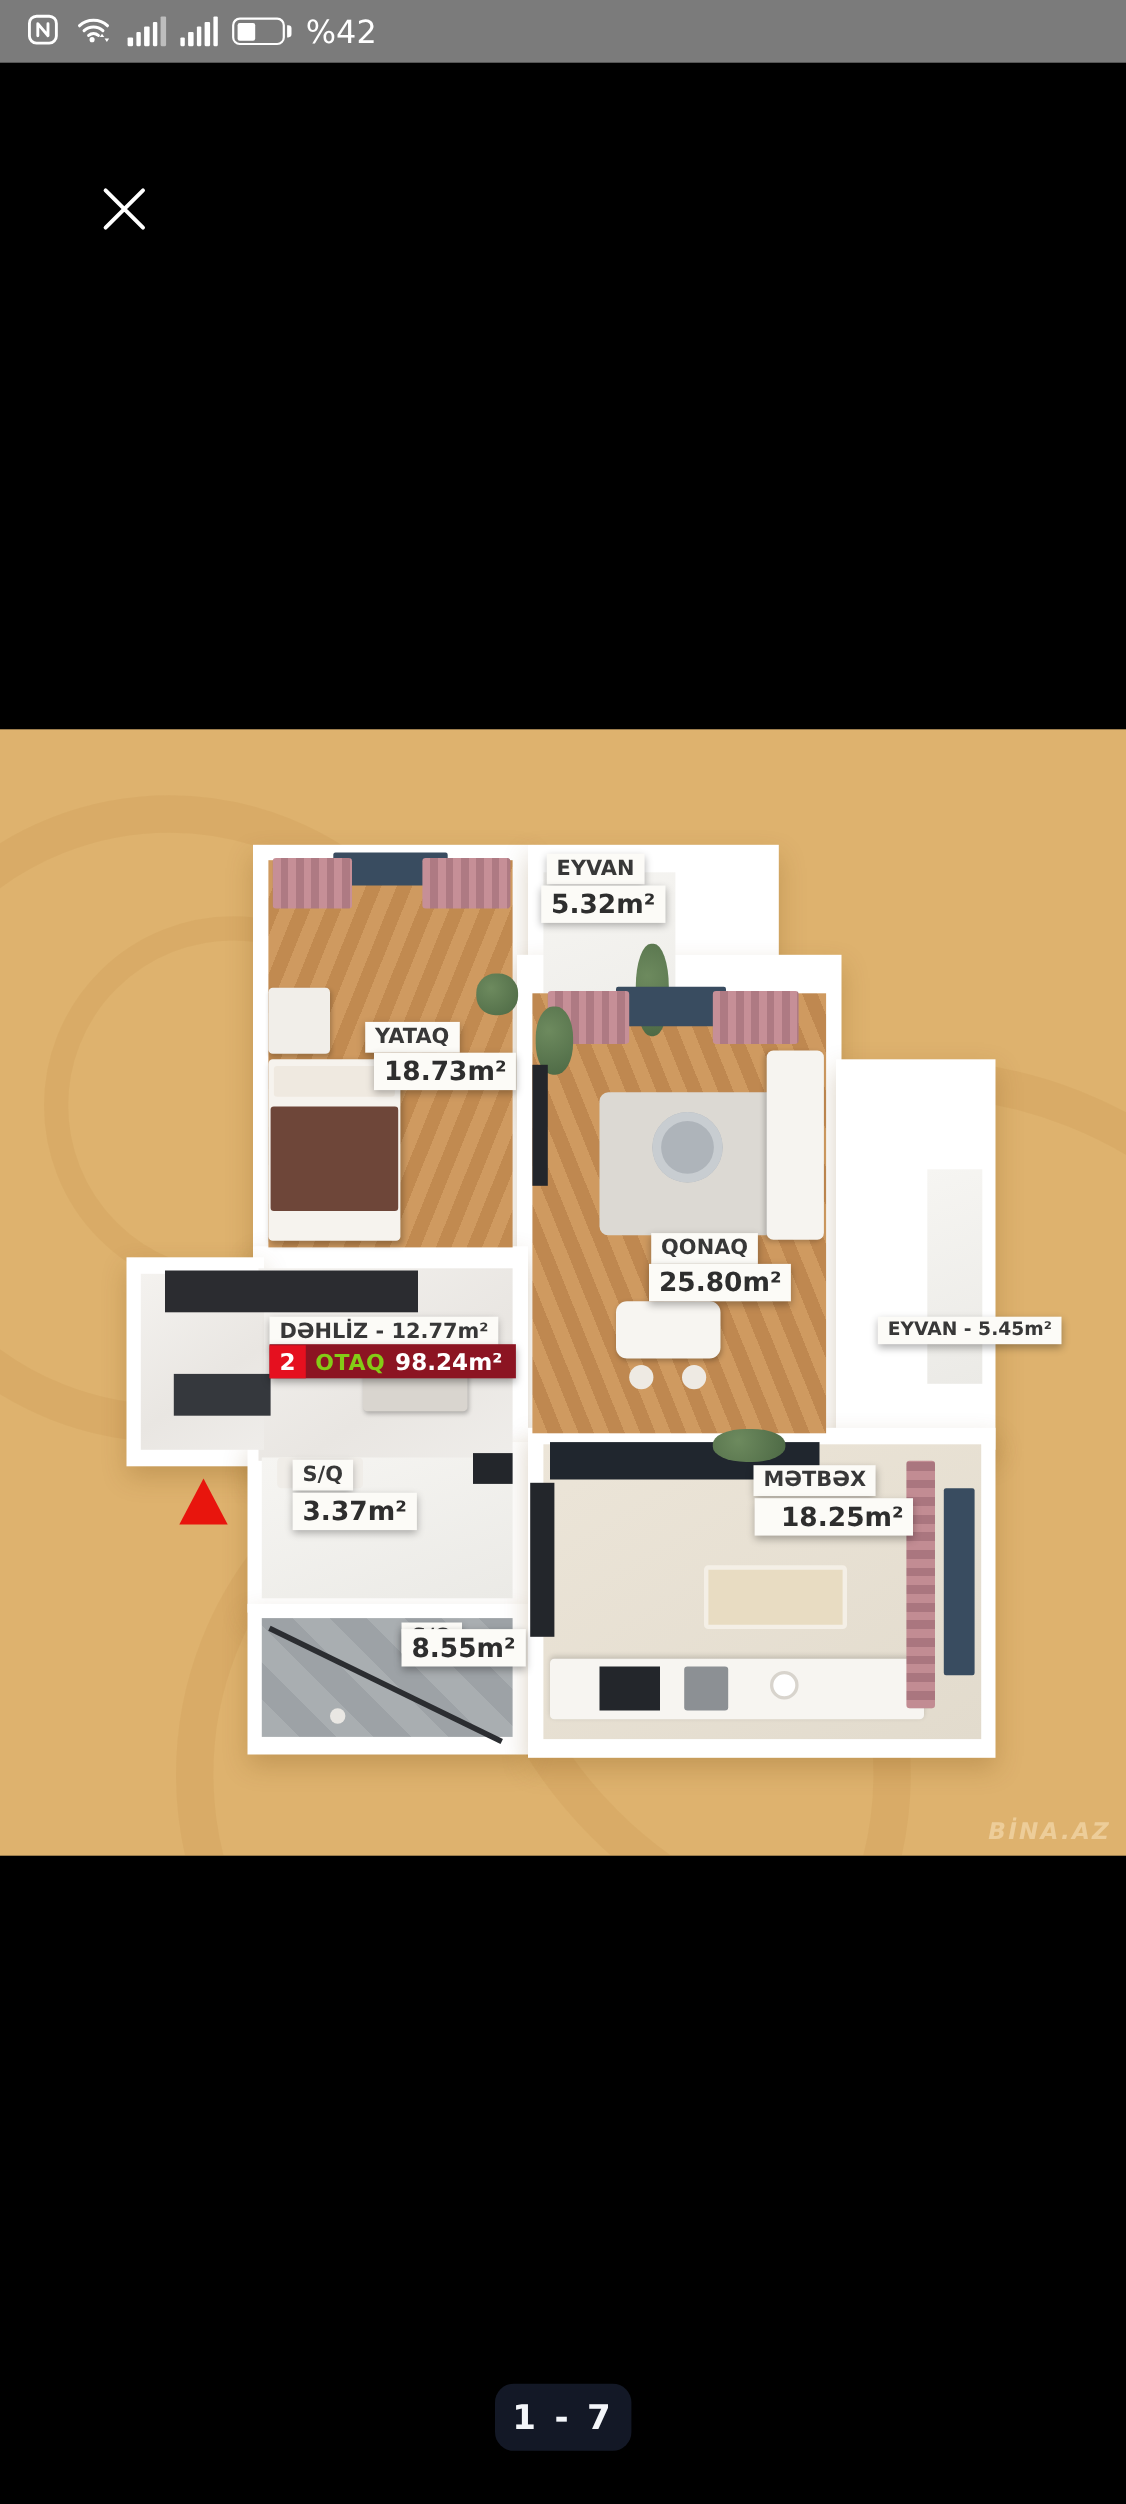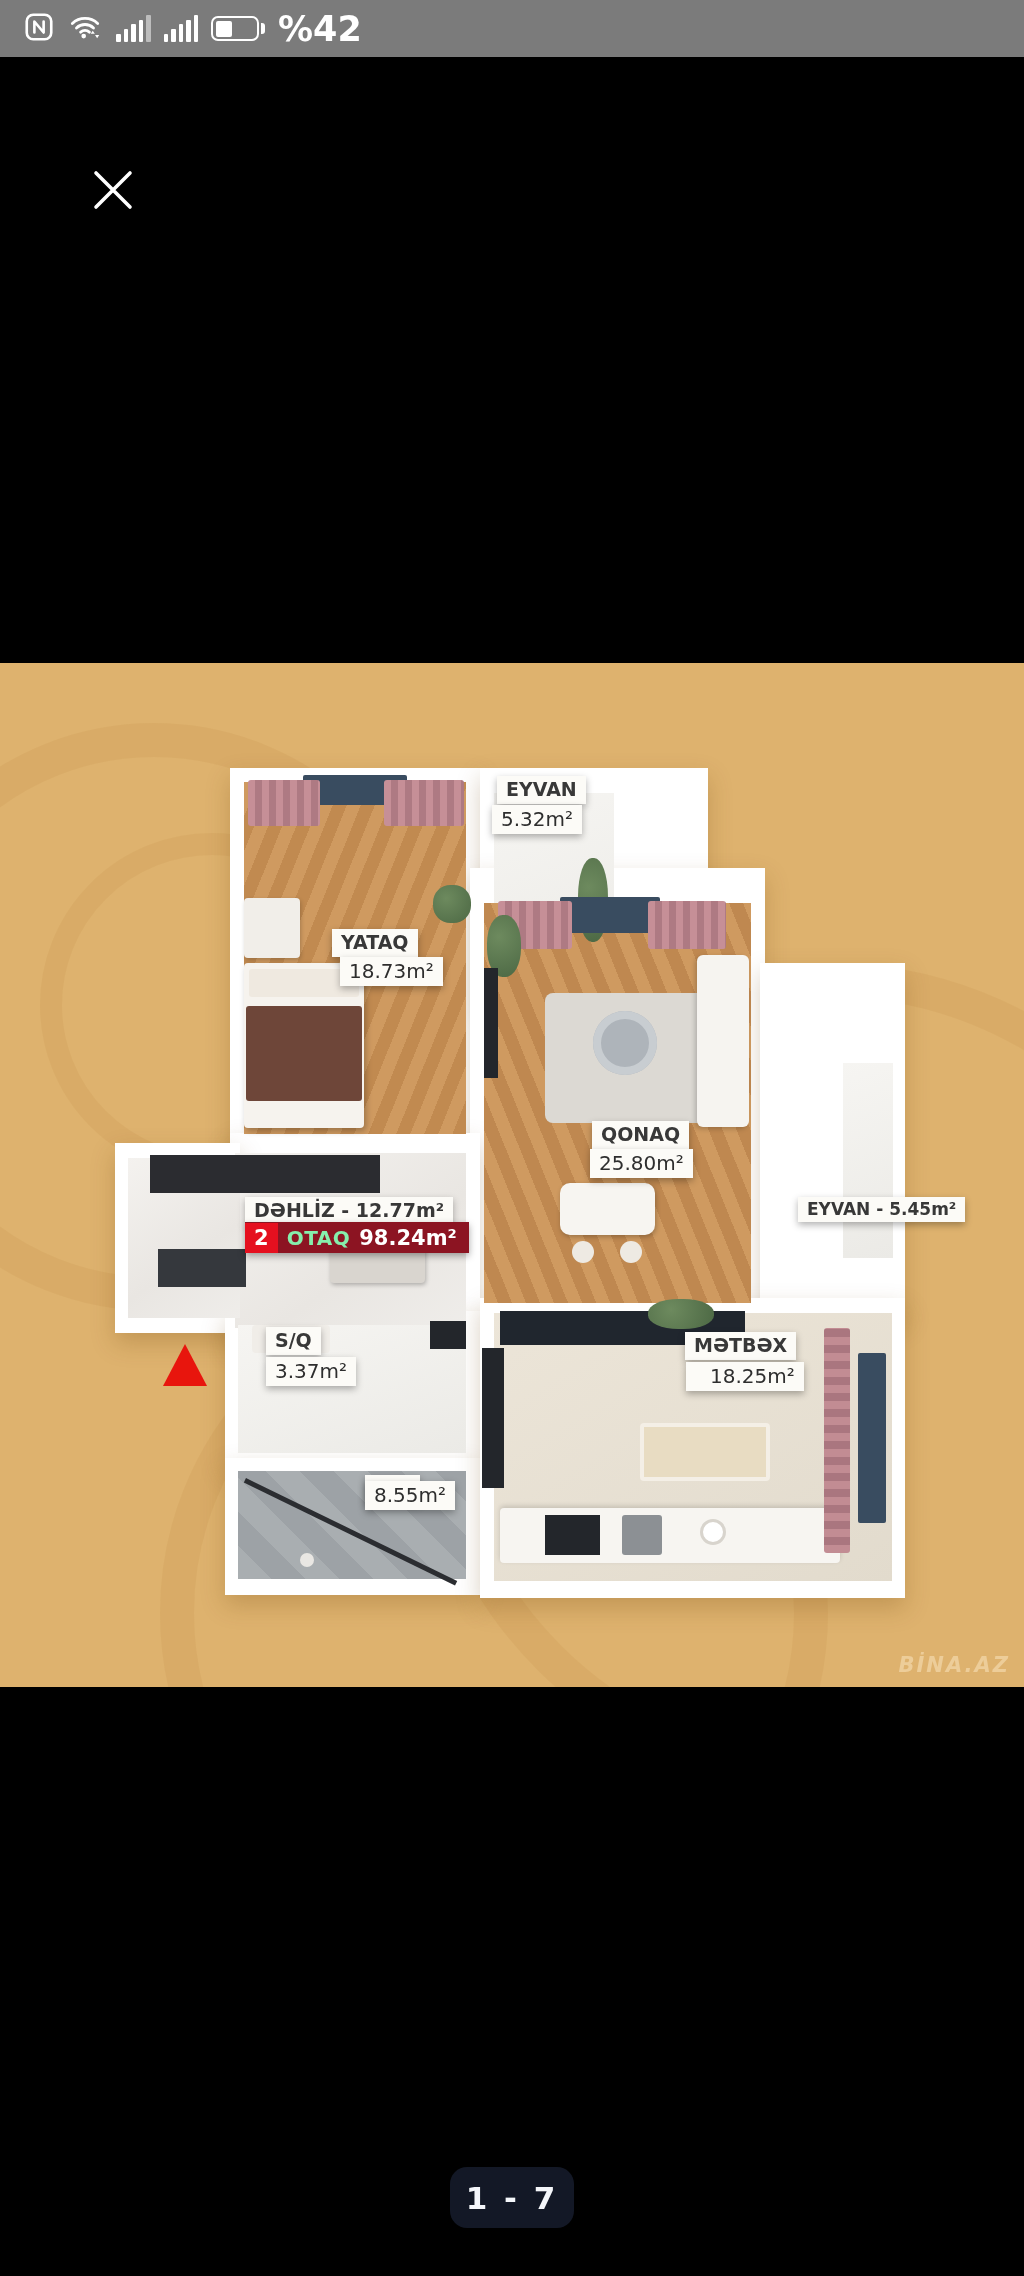--- a/index.html
+++ b/index.html
@@ -21,21 +21,21 @@
   .badge-abb span{font-size:10px;font-weight:700;color:rgba(255,255,255,.55);letter-spacing:.5px;}
   .badge-heart{background:#f6913b;}
   .bars{display:flex;align-items:flex-end;gap:3px;height:27px;}
   .bars i{display:block;width:4.5px;background:#fff;border-radius:1px;}
   .bars .b1{height:8px}.bars .b2{height:13px}.bars .b3{height:18px}.bars .b4{height:22px}.bars .b5{height:27px}
   .bars .dim{background:#bdbdbd;}
   .batt{display:flex;align-items:center;}
   .batt-body{width:48px;height:25px;border:2.5px solid #fff;border-radius:7px;display:flex;align-items:center;padding:2.5px;box-sizing:border-box;}
   .batt-fill{width:42%;height:100%;background:#fff;border-radius:2px;}
   .batt-tip{width:4px;height:11px;background:#fff;border-radius:0 3px 3px 0;margin-left:2px;}
-  .sb-batt-text{font-size:35px;font-weight:700;}
+  .sb-batt-text{font-size:29px;font-weight:400;}
   
   .close-btn{position:absolute;left:82px;top:160px;width:62px;height:62px;z-index:30;
     display:flex;align-items:center;justify-content:center;background:transparent;border:none;cursor:pointer;}
   
   .photo{position:absolute;left:0;top:663px;width:1024px;height:1024px;background:#deb26e;overflow:hidden;z-index:5;}
   .ring{position:absolute;border-radius:50%;border:34px solid rgba(172,122,48,.10);}
   .r1{width:520px;height:520px;left:-140px;top:60px;}
   .r2{width:760px;height:760px;right:-220px;top:300px;}
   .r3{width:600px;height:600px;left:160px;bottom:-260px;}
   .r4{width:300px;height:300px;left:40px;top:170px;border-width:22px;}
@@ -49,26 +49,26 @@
   .graytile{background:repeating-linear-gradient(45deg,#a9aeb1 0 24px,#9da2a6 24px 48px);}
   .kitchenfloor{background:linear-gradient(150deg,#ece5d8,#e2dbcd);}
   .f{position:absolute;z-index:3;}
   .curtain{background:repeating-linear-gradient(90deg,#c68f97 0 7px,#ae7a83 7px 14px);border-radius:3px;}
   .window{background:#394c60;border-radius:2px;}
   .dark{background:#23262b;}
   .plant{background:radial-gradient(circle at 35% 35%,#6d8a5e,#4c6844);border-radius:46%;}
   
   .lbl{position:absolute;z-index:6;background:#fcfbf7;color:#383838;box-shadow:0 3px 7px rgba(0,0,0,.30);
        padding:2px 9px;font-size:19px;font-weight:600;white-space:nowrap;line-height:1.25;}
-  .lbl.area{font-weight:400;font-size:20px;color:#2e2e2e;}
+  .lbl.area{font-weight:700;font-size:24px;color:#2e2e2e;}
   .lbl.small{font-size:17px;}
   .total{position:absolute;z-index:6;left:245px;top:559px;height:31px;display:flex;align-items:center;gap:9px;
          background:#8c1422;color:#fff;padding:0 12px 0 0;box-shadow:0 3px 7px rgba(0,0,0,.35);white-space:nowrap;}
   .total-num{background:#e5101f;font-weight:800;font-size:21px;padding:3px 9px;}
-  .total-word{color:#86efac;font-weight:700;font-size:20px;letter-spacing:.5px;}
+  .total-word{color:#84cc16;font-weight:700;font-size:20px;letter-spacing:.5px;}
   .total-area{font-weight:800;font-size:21px;}
   .north{position:absolute;z-index:6;left:163px;top:681px;width:0;height:0;
          border-left:22px solid transparent;border-right:22px solid transparent;border-bottom:42px solid #e8150d;}
   .wm{position:absolute;z-index:6;right:14px;top:990px;font-size:21px;font-weight:700;letter-spacing:2px;
       color:rgba(255,238,206,.45);font-style:italic;}
   
   .pager{position:absolute;left:50%;transform:translateX(-50%);top:2167px;width:124px;height:61px;
          background:#131826;border-radius:17px;display:flex;align-items:center;justify-content:center;
          color:#f4f6fa;font-size:31px;font-weight:600;letter-spacing:3px;z-index:20;}
 </style>

